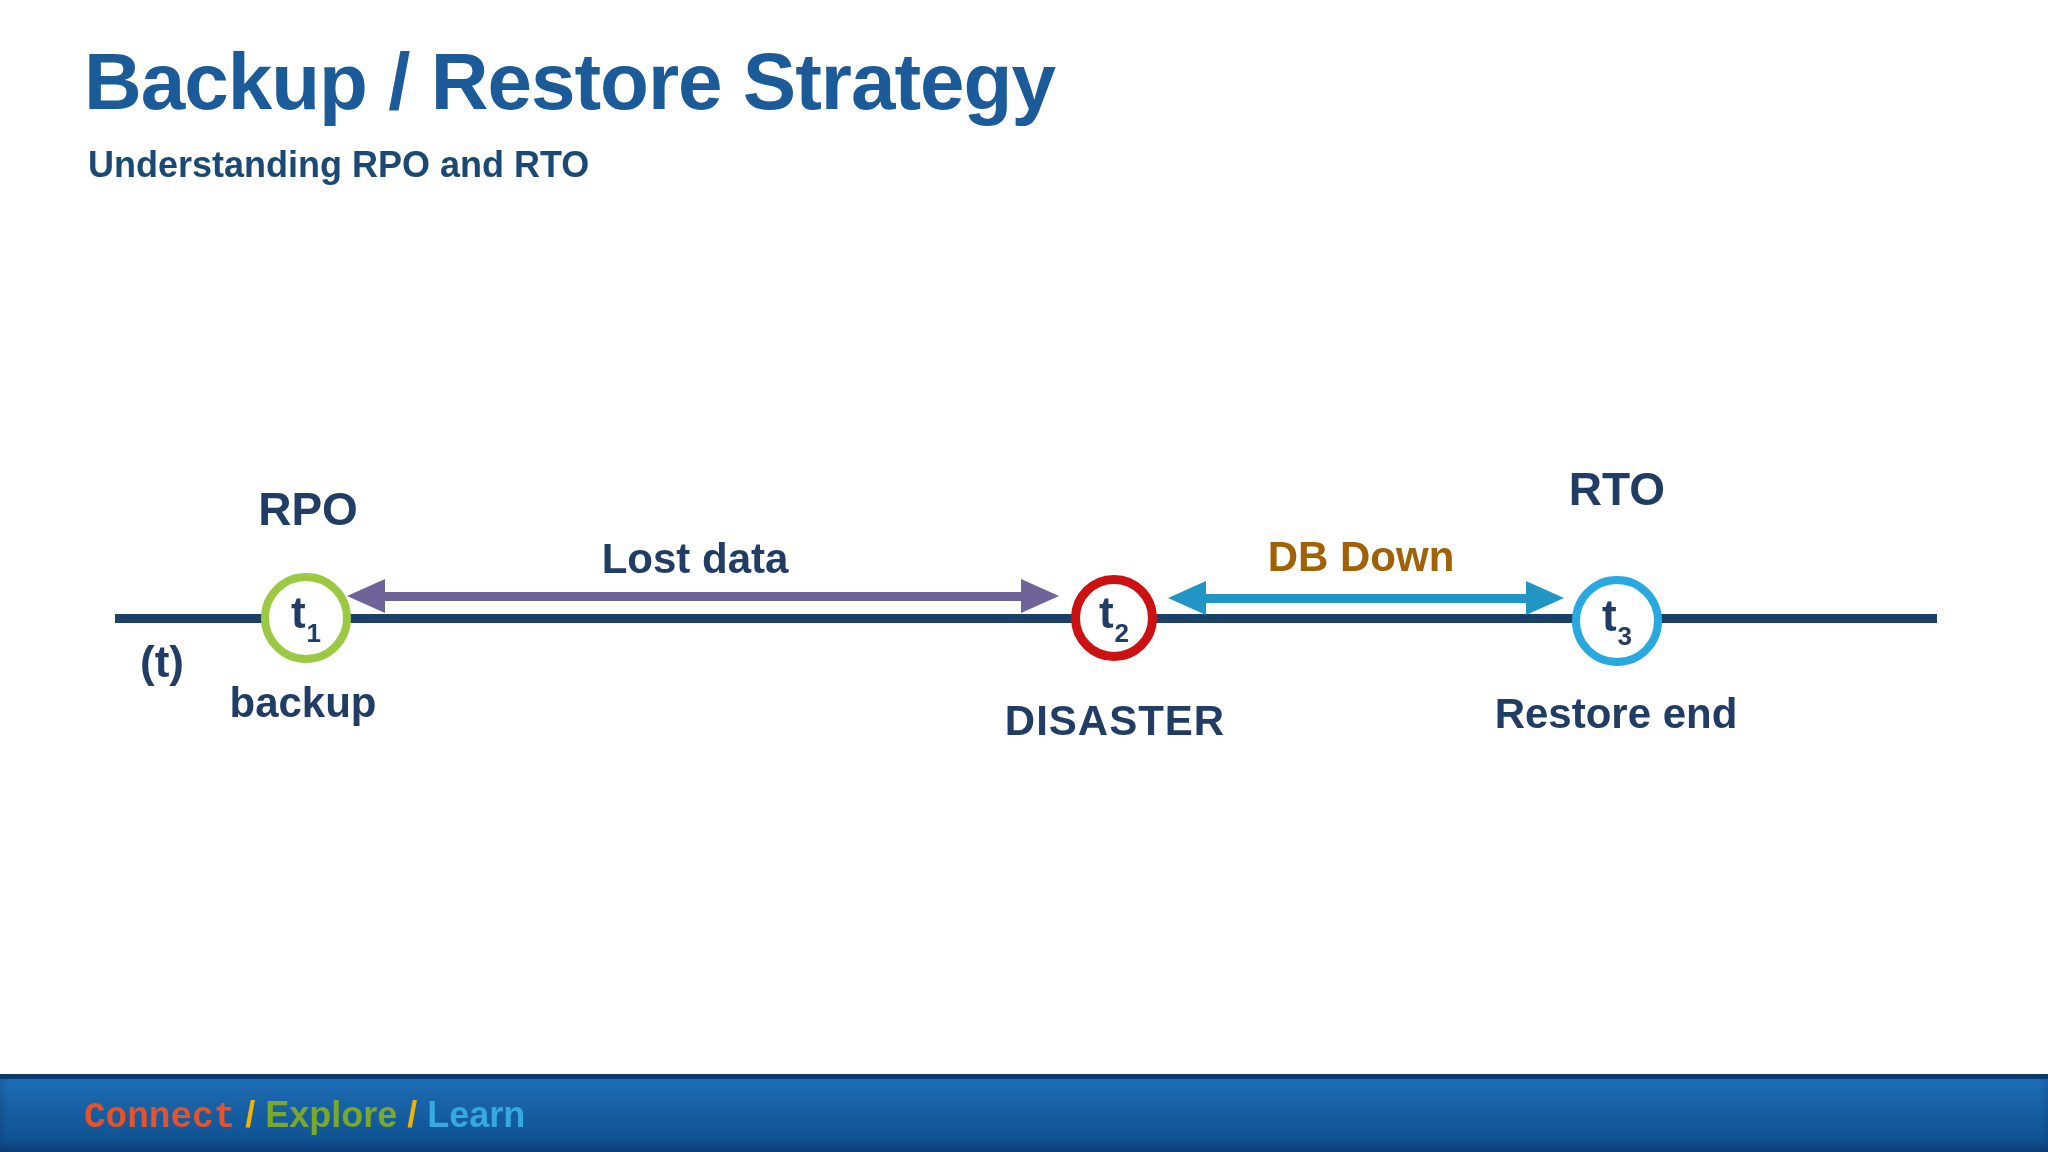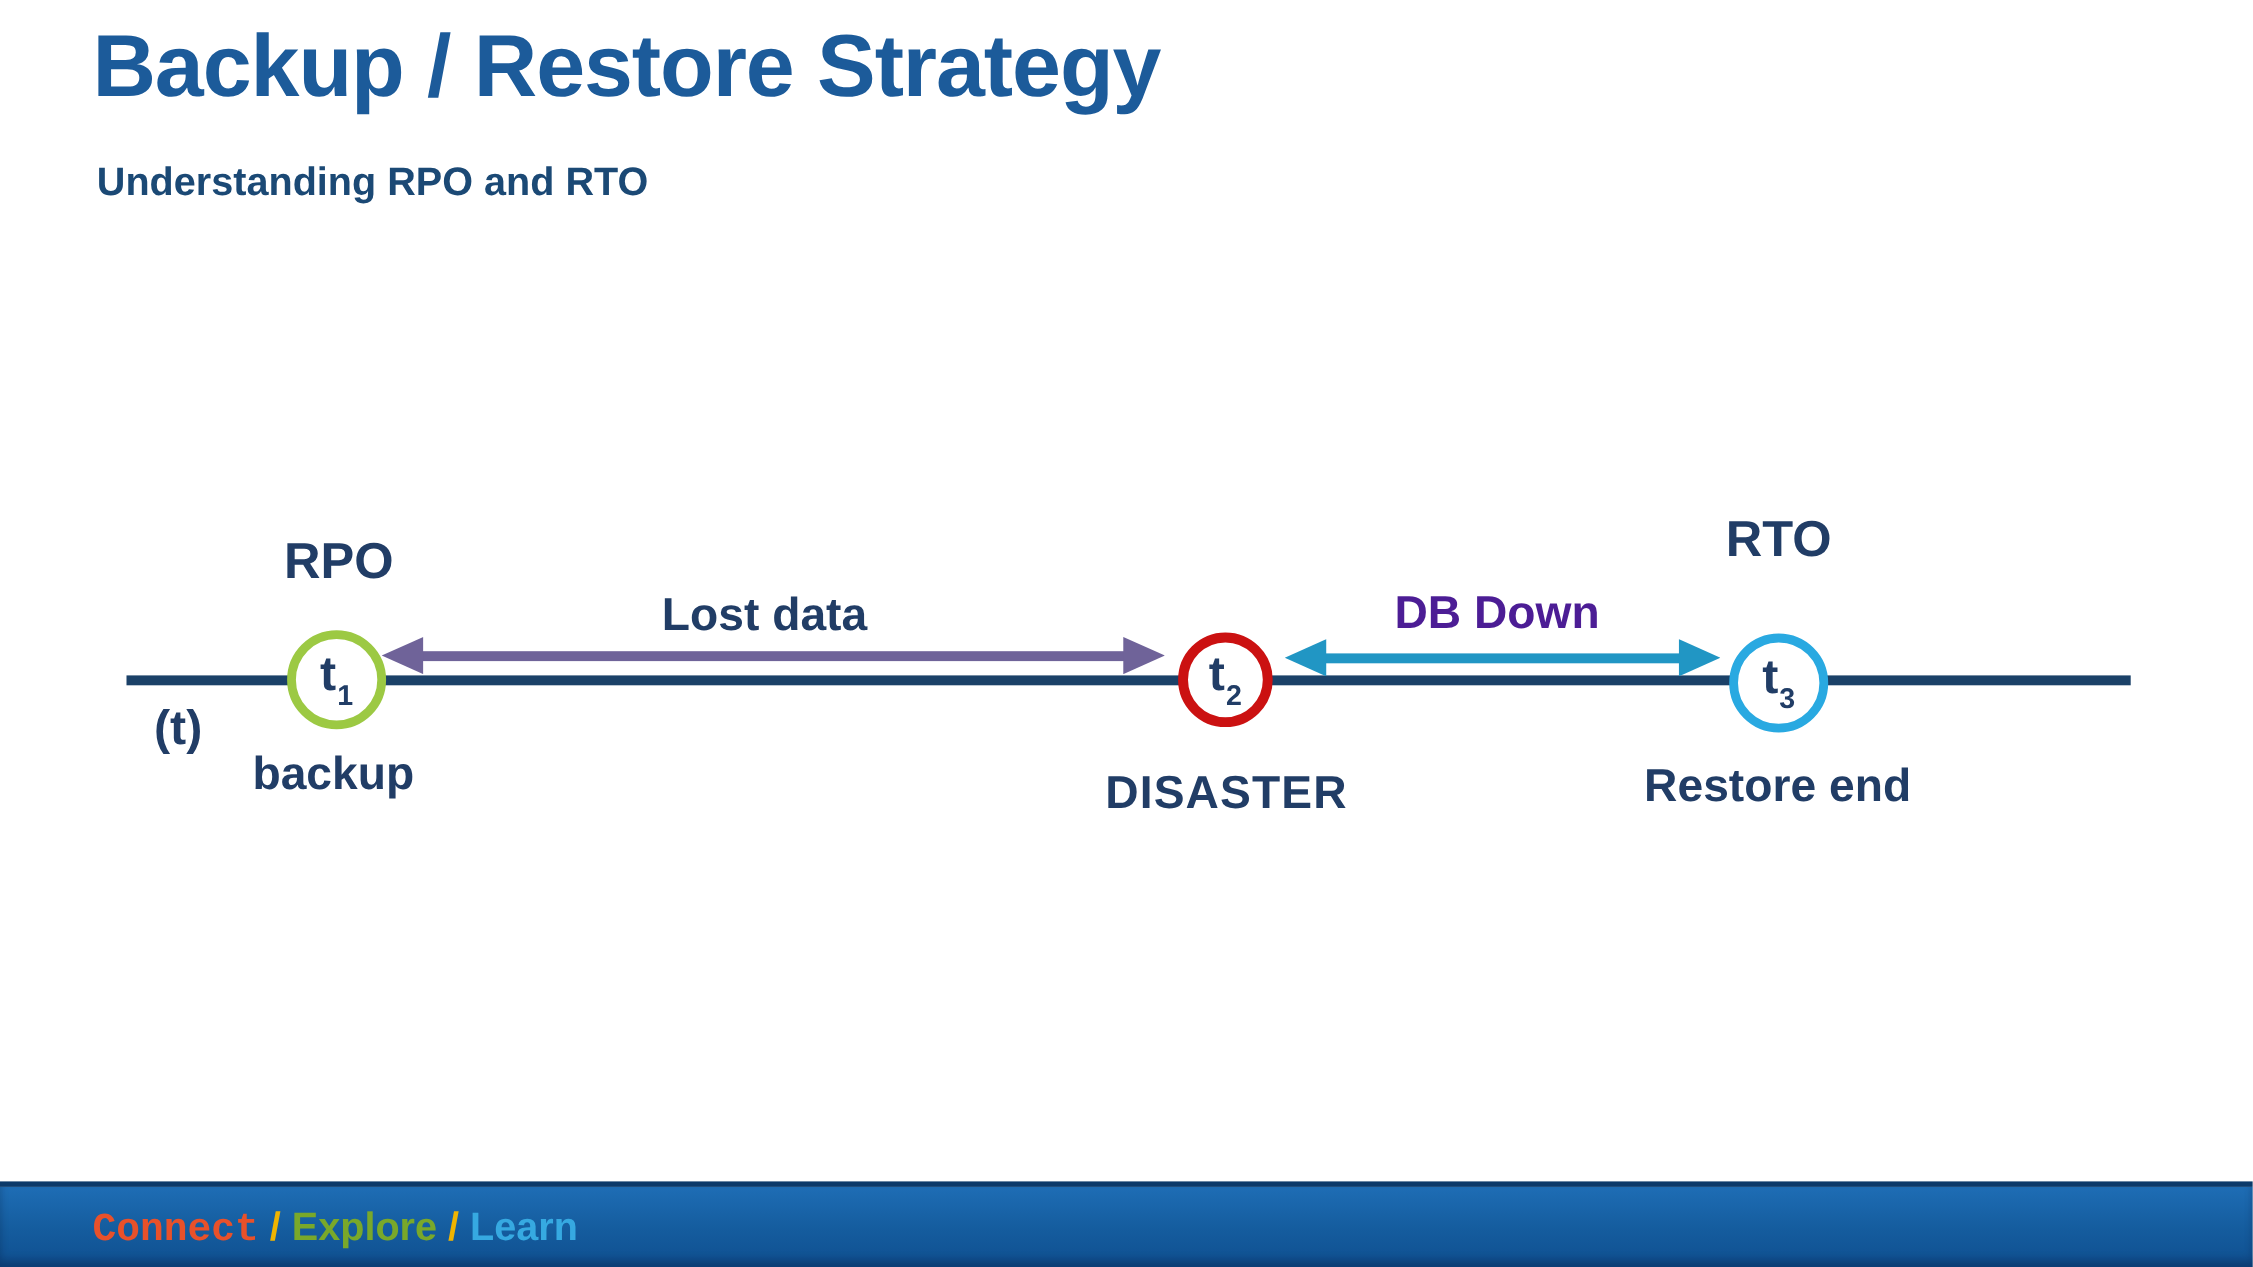--- a/index.html
+++ b/index.html
@@ -4,21 +4,21 @@
 <style>
   html,body { margin:0; padding:0; }
   body {
     width:2048px; height:1152px; position:relative; overflow:hidden;
     background:#ffffff;
     font-family:"Liberation Sans", sans-serif;
   }
 
   
   .title {
-    position:absolute; left:84px; top:14px;
+    position:absolute; left:84px; top:36px;
     font-size:80px; font-weight:bold; letter-spacing:-1px; line-height:1.15;
     white-space:nowrap;
   }
   .subtitle {
     position:absolute; left:88px; top:144px;
     font-size:36px; font-weight:bold; white-space:nowrap;
   }
 
   
   .timeline {
@@ -83,21 +83,21 @@
 
 <div class="title" style="color: rgb(28, 91, 154);">Backup / Restore Strategy</div>
 <div class="subtitle" style="color: rgb(27, 73, 117);">Understanding RPO and RTO</div>
 
 <div class="timeline" style="background: rgb(27, 65, 104);"></div>
 <div class="dlabel axis-label" style="transform: none; color: rgb(33, 61, 102);">(t)</div>
 
 <div class="dlabel lbl-rpo" style="color: rgb(33, 61, 102);">RPO</div>
 <div class="dlabel lbl-rto" style="color: rgb(33, 61, 102);">RTO</div>
 <div class="dlabel lbl-lostdata" style="color: rgb(33, 61, 102);">Lost data</div>
-<div class="dlabel lbl-dbdown" style="color: #4c1d95; text-align: center;">DB Down</div>
+<div class="dlabel lbl-dbdown" style="color: #a16207; text-align: center;">DB Down</div>
 <div class="dlabel lbl-backup" style="color: rgb(33, 61, 102);">backup</div>
 <div class="dlabel lbl-disaster" style="color: rgb(33, 61, 102);">DISASTER</div>
 <div class="dlabel lbl-restore" style="color: rgb(33, 61, 102);">Restore end</div>
 
 <div class="arrow arrow-lostdata">
   <div class="ah ah-left" style="background: rgb(111, 99, 153);"></div>
   <div class="shaft" style="background: rgb(111, 99, 153);"></div>
   <div class="ah ah-right" style="background: rgb(111, 99, 153);"></div>
 </div>
 <div class="arrow arrow-dbdown">

